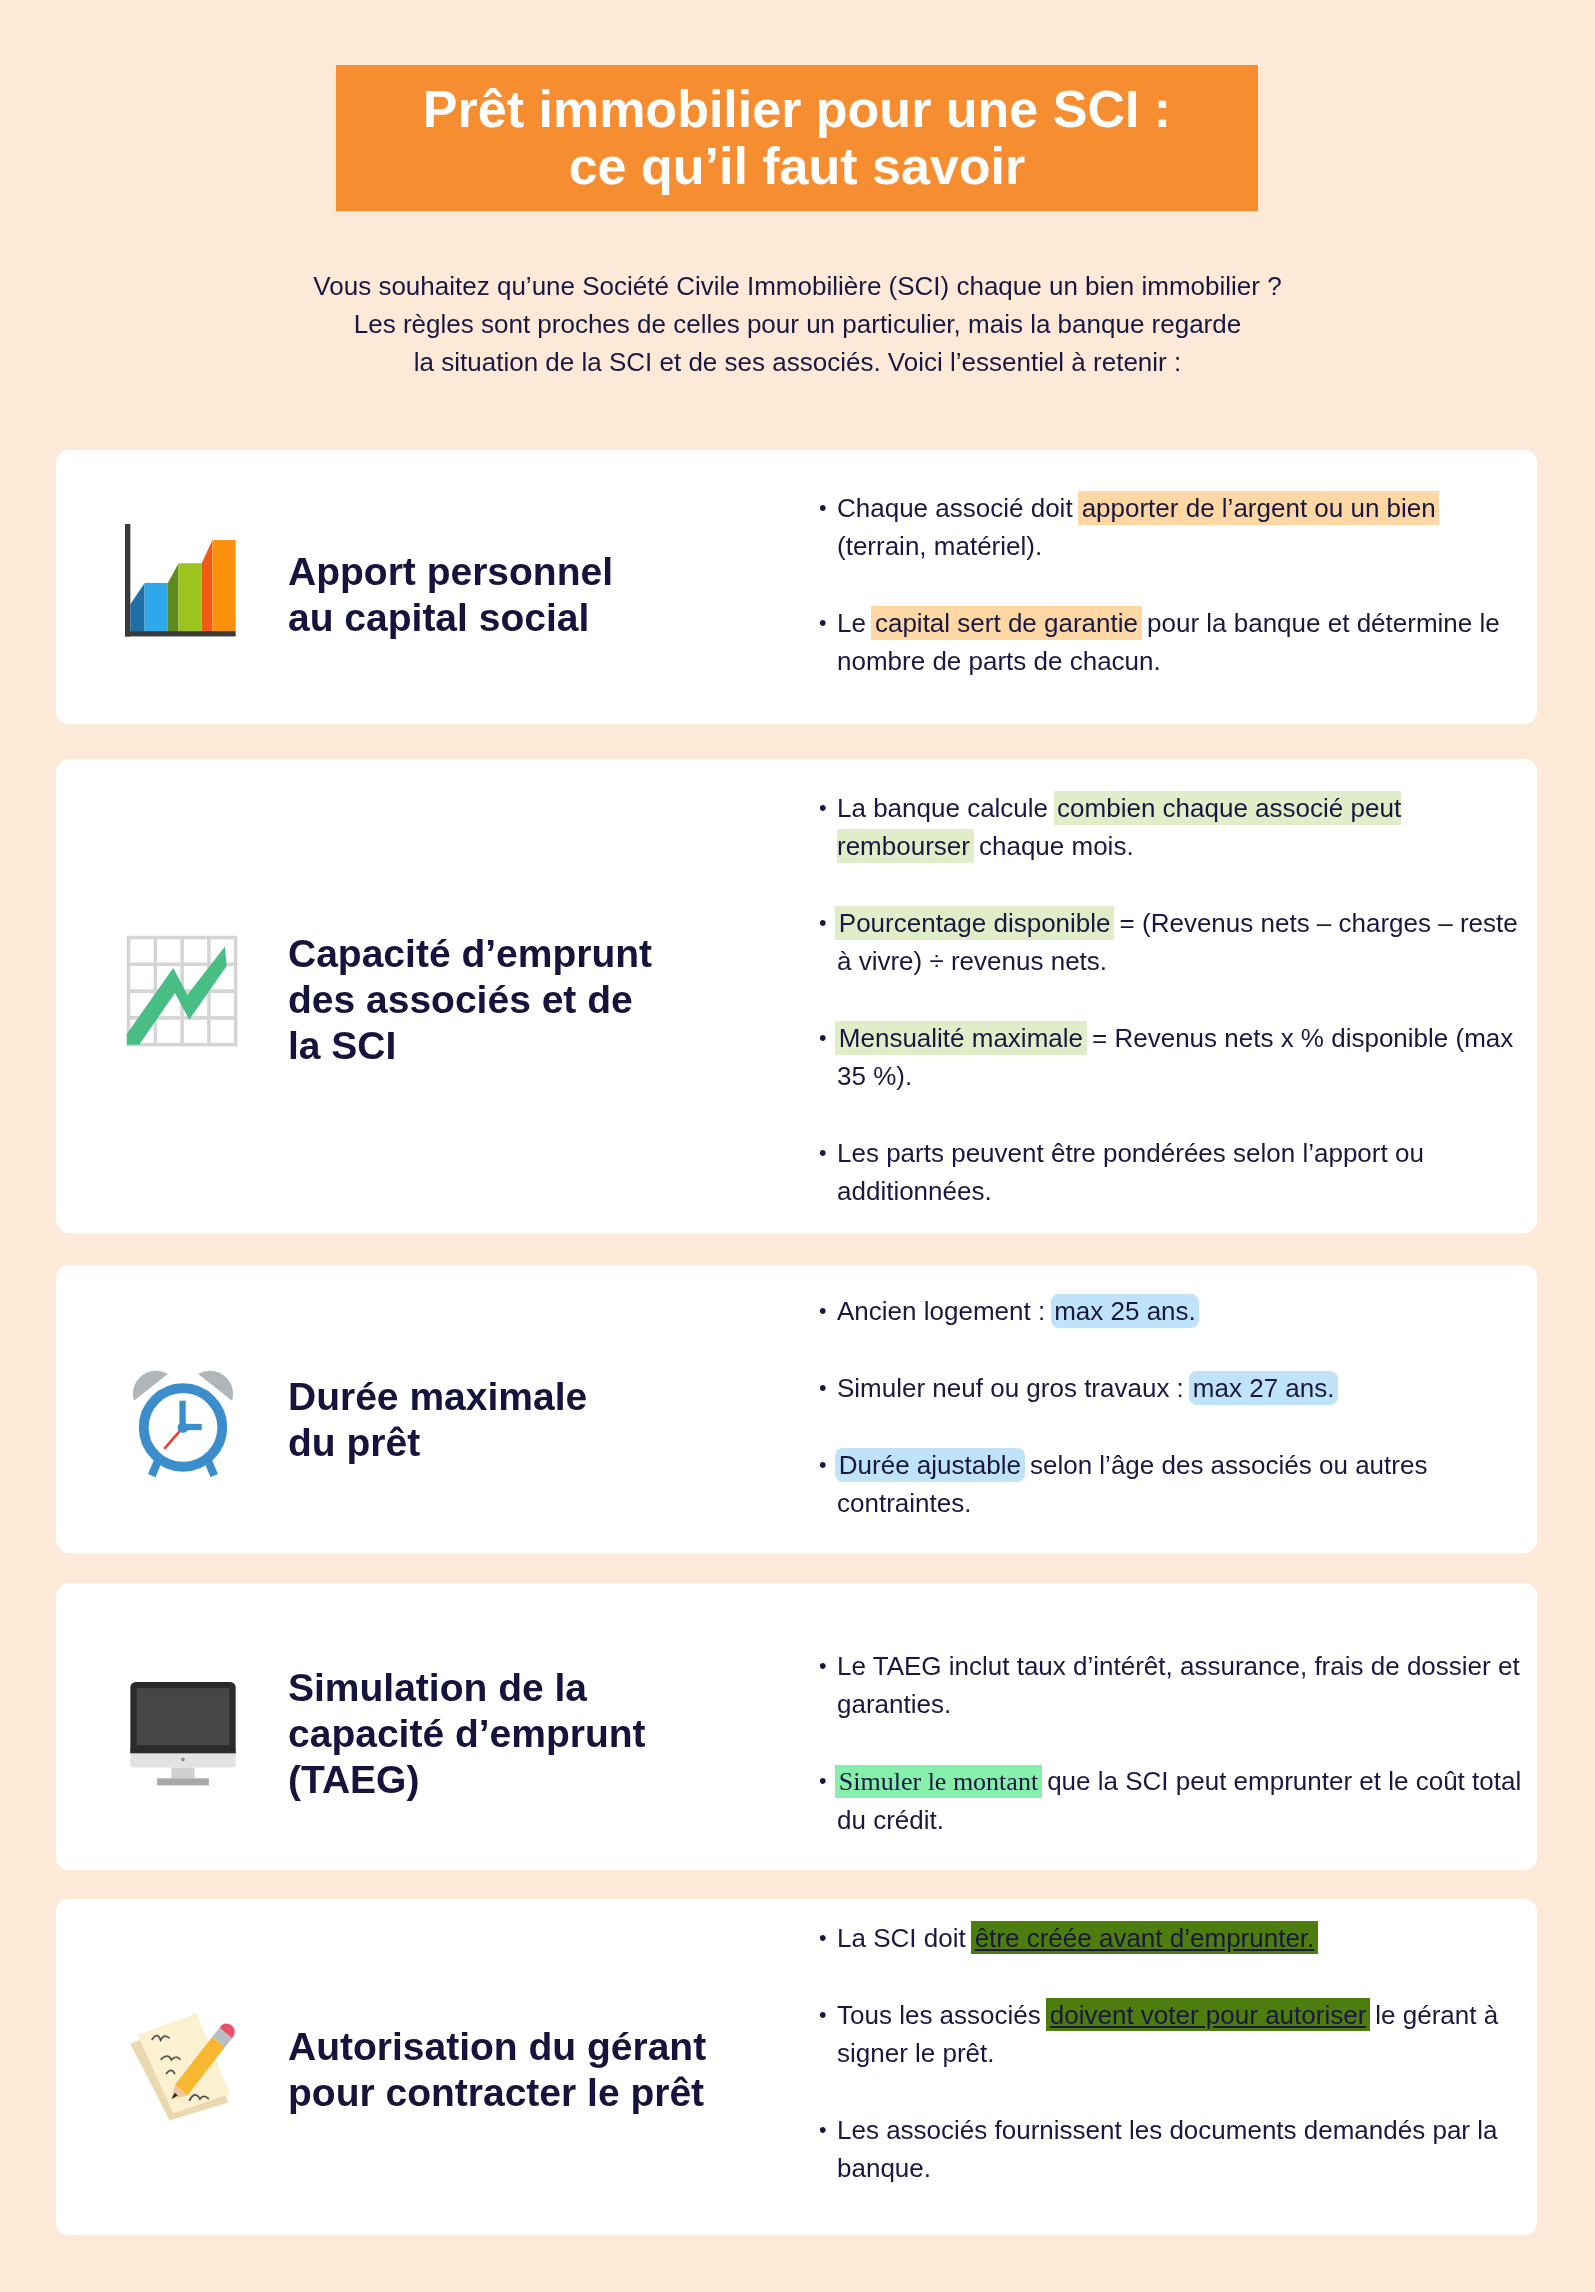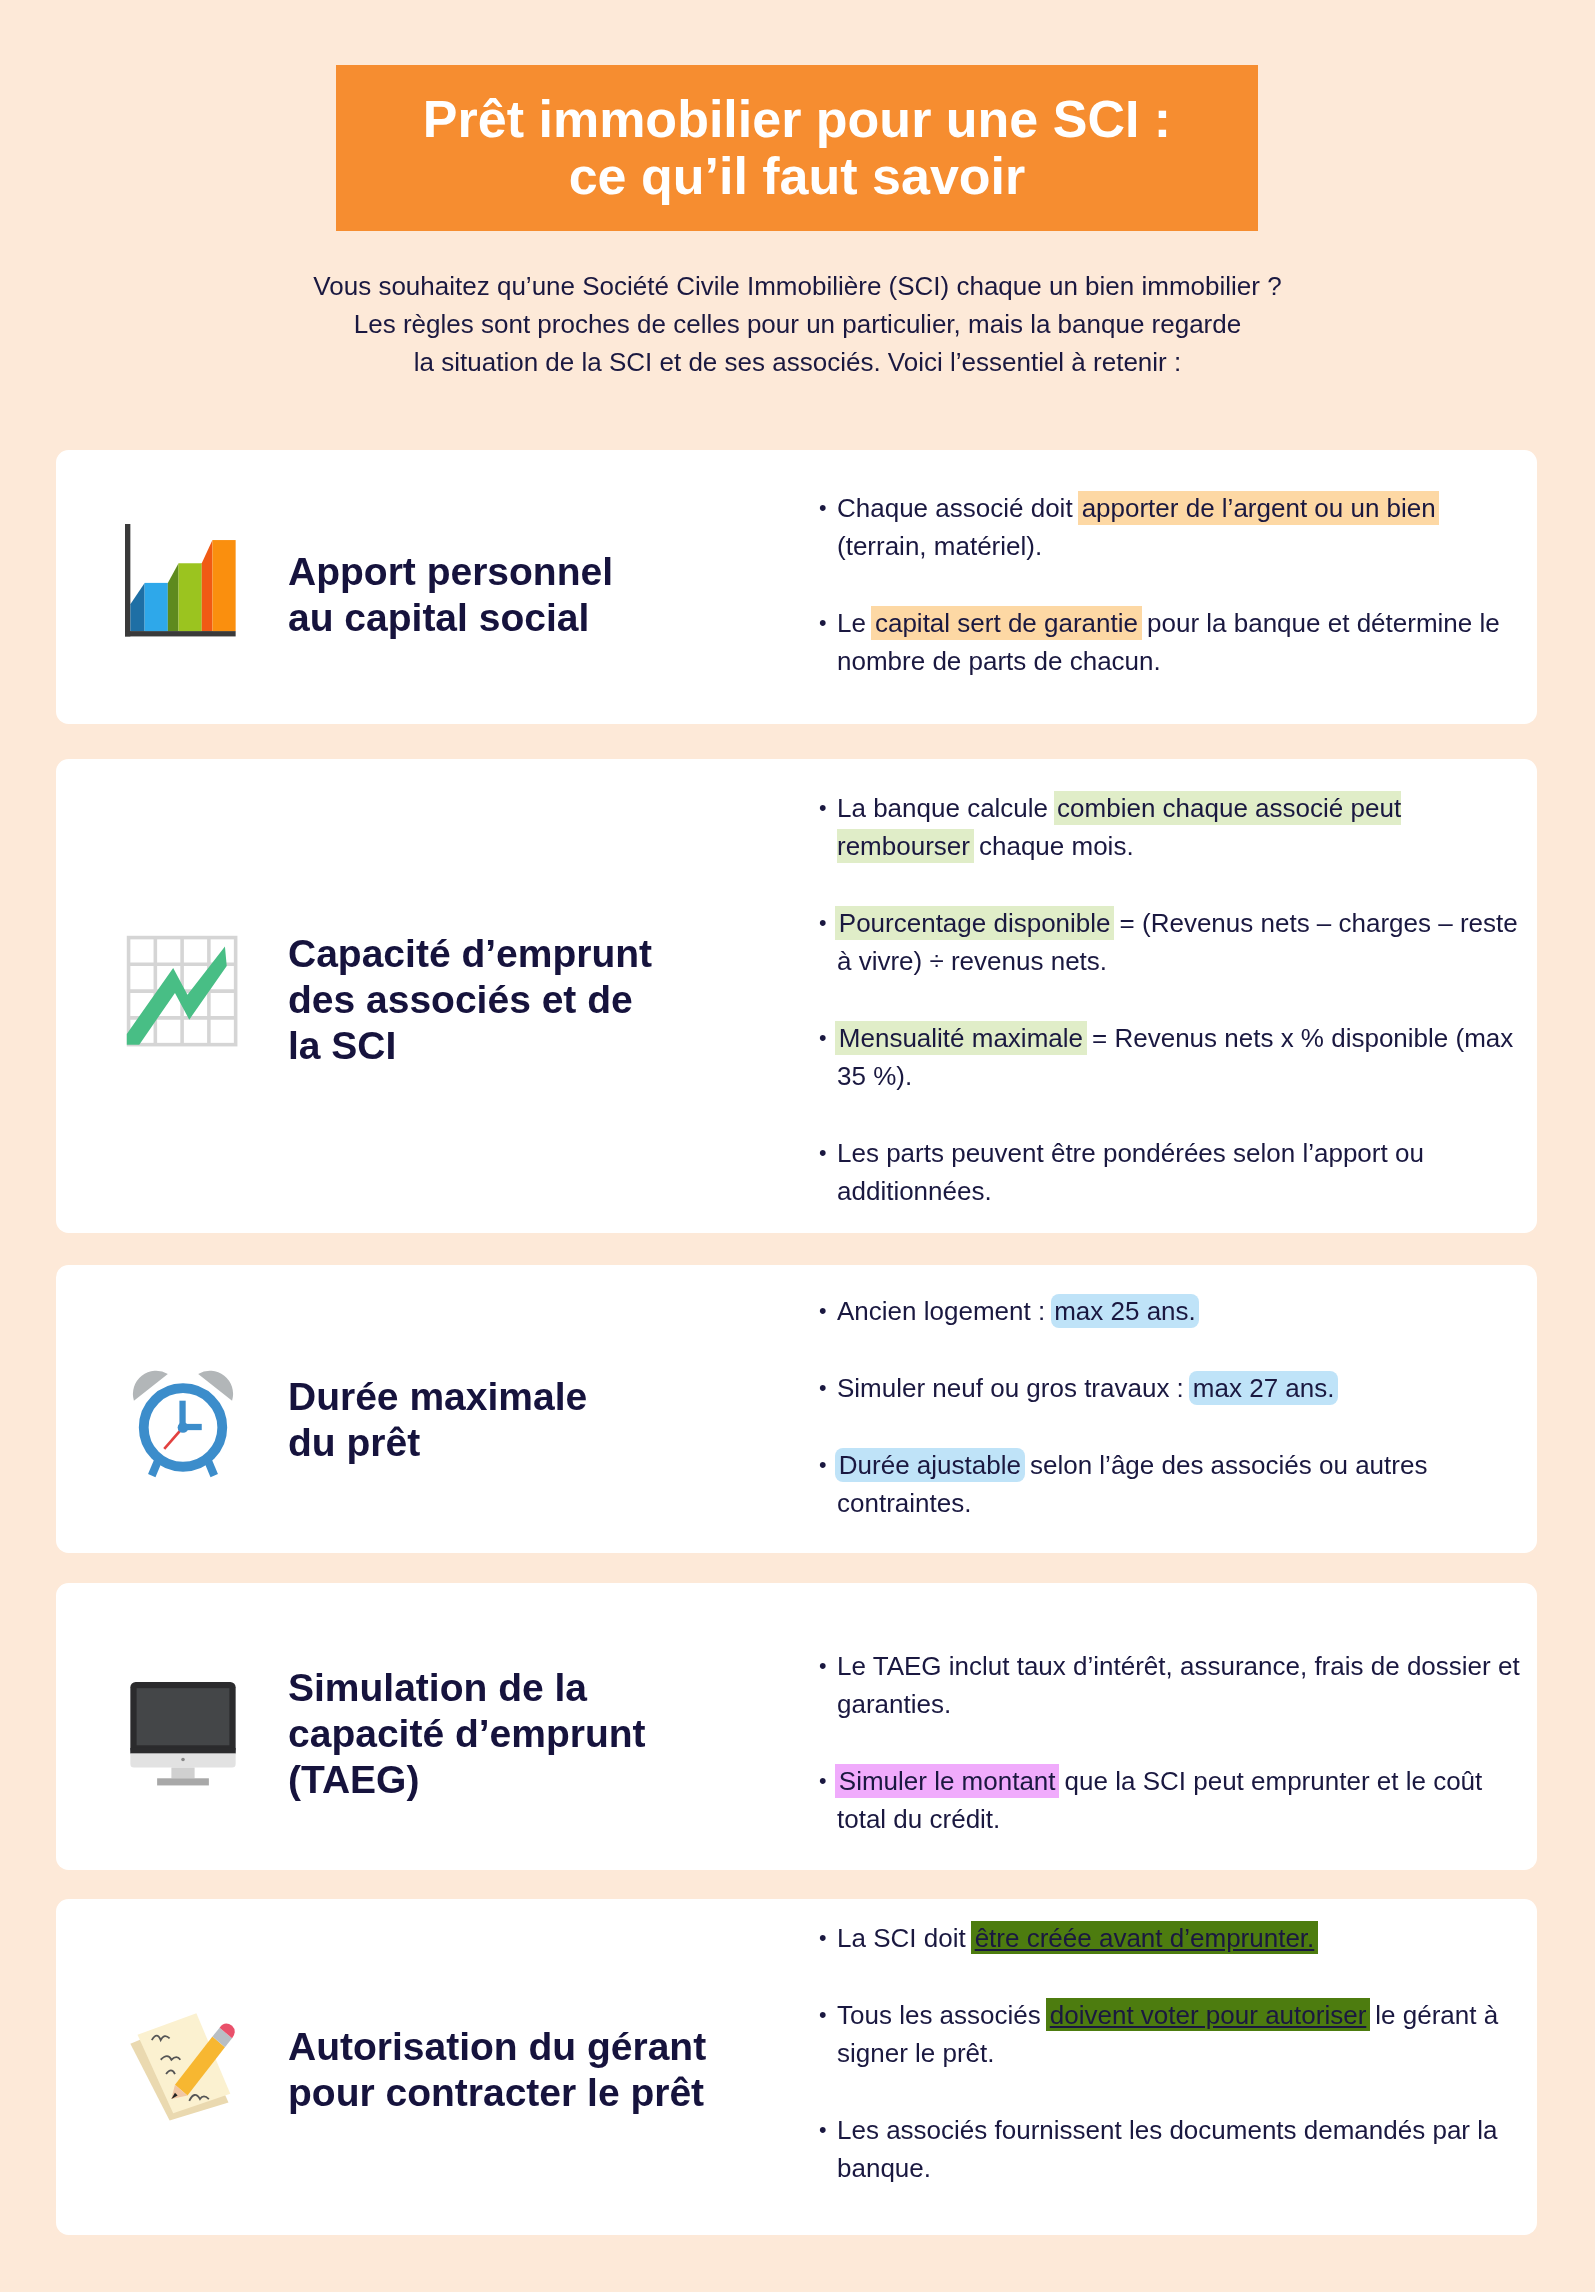--- a/index.html
+++ b/index.html
@@ -8,21 +8,21 @@
       height: 2293px;
       background: #FDE9D8;
       font-family: "Liberation Sans", "DejaVu Sans", sans-serif;
       color: #1A1840;
       position: relative;
       overflow: hidden;
     }
     .title-box {
       position: absolute;
       left: 336px; top: 65px;
-      width: 922px; height: 166px;
+      width: 922px; height: 146px;
       background: #F68D30;
       display: flex; flex-direction: column;
       align-items: center; justify-content: center;
       color: #FFFFFF;
       font-weight: bold;
       font-size: 52px;
       line-height: 57px;
       text-align: center;
     }
     .intro {
@@ -75,21 +75,21 @@
     .card .bullets li::before {
       content: "•";
       position: absolute;
       left: 0; top: 0;
       font-size: 21.5px;
     }
     .hl { padding: 1.8px 3.6px; margin: 0 -1.8px; }
     .hl-orange { background: #FDD8A4; }
     .hl-green  { background: #E0EDC8; }
     .hl-blue   { background: #BFE3F8; border-radius: 8px; }
-    .hl-lav    { background: #f0abfc; }
+    .hl-lav    { background: #86efac; font-family: Liberation Serif, serif; }
     .hl-pink   { background: #4d7c0f; text-decoration: underline; }
   </style>
 </head>
 <body>
 
 <div class="title-box">
   <div>Prêt immobilier pour une SCI :</div>
   <div>ce qu’il faut savoir</div>
 </div>
 

